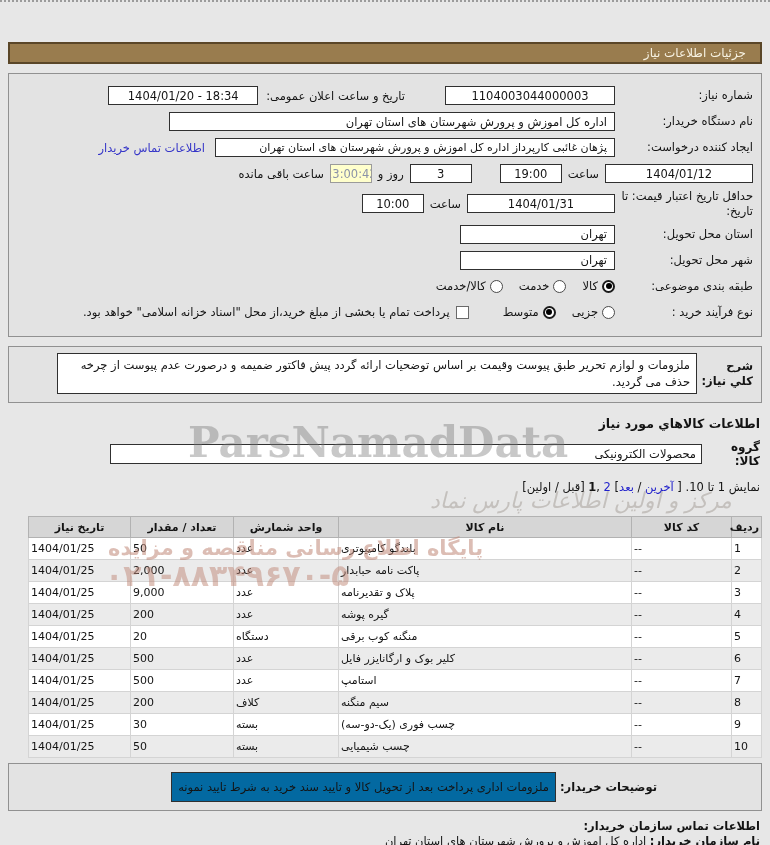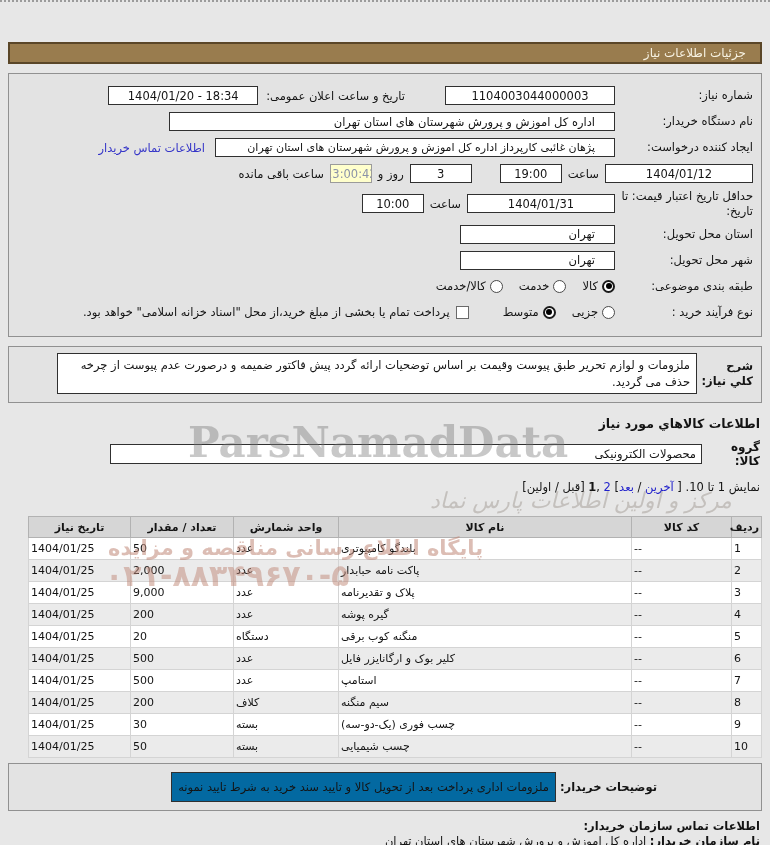--- a/index.html
+++ b/index.html
@@ -29,21 +29,21 @@
   .frow {
     display:flex; align-items:center;
     margin:5px 0; min-height:21px;
     font-size:11.5px;
   }
   .flabel { width:138px; flex:none; padding-left:6px; line-height:1.3; }
   .b { font-weight:bold; }
   .ibox {
     background:#fff; border:1px solid #303030; height:19px;
     font-size:11.5px; display:flex; align-items:center;
-    padding:0 19px; overflow:hidden; white-space:nowrap;
+    padding:0 7px; overflow:hidden; white-space:nowrap;
   }
   .center { justify-content:center; }
   .ltr { direction:ltr; }
   .countdown { background:#ffffcc; border:1px solid #9b9b9b; color:#8b93a8; }
   a.lnk { color:#3535c8; text-decoration:none; cursor:pointer; }
   .gap28 { width:28px; flex:none; }
   .sm-sep { margin:0 6px; }
   
   .radio {
     width:13px; height:13px; border-radius:50%;

